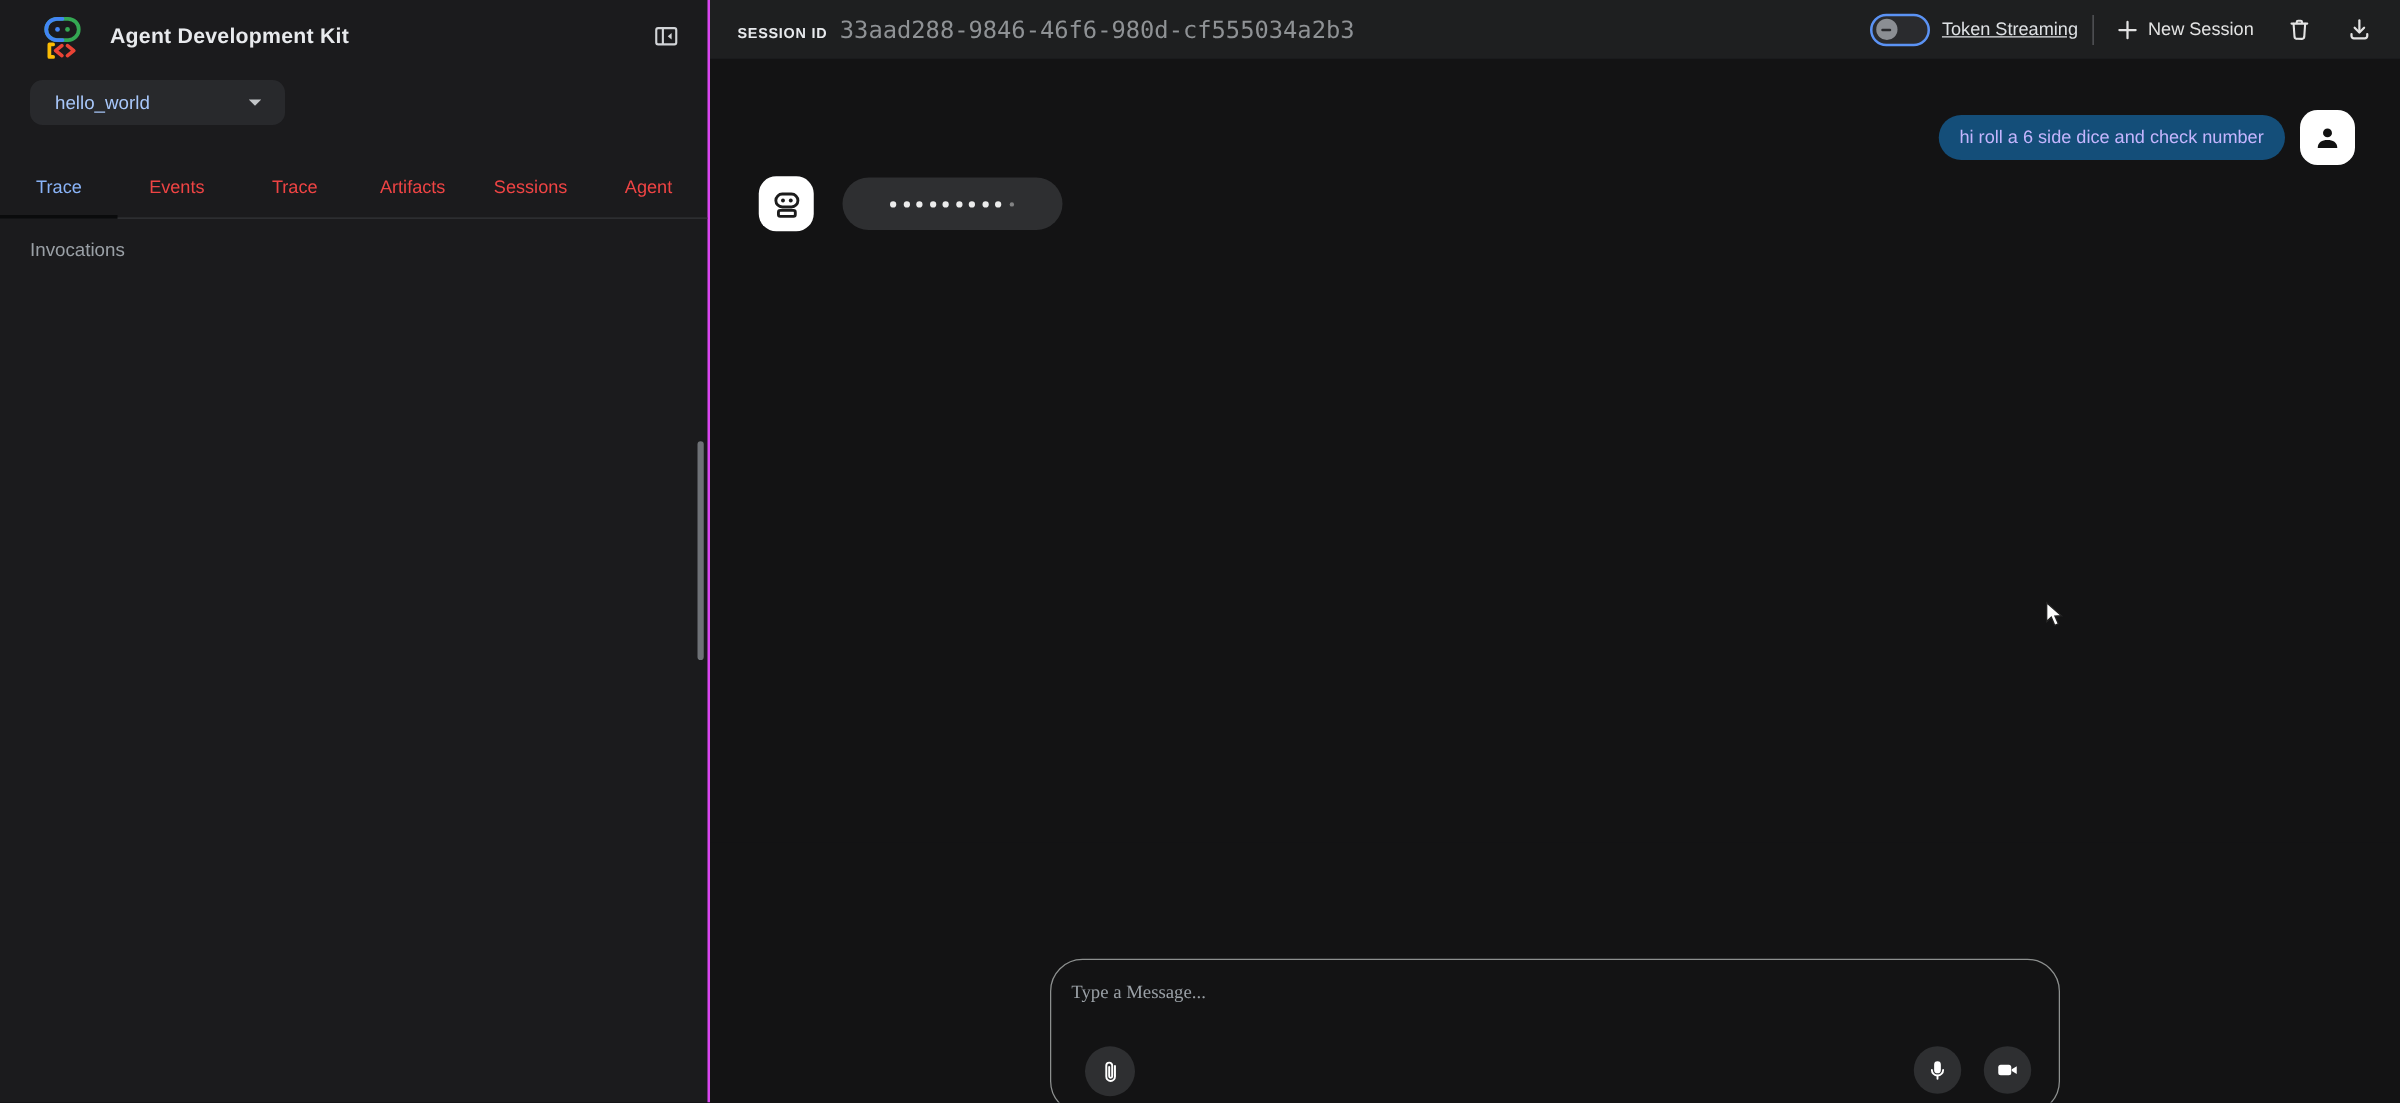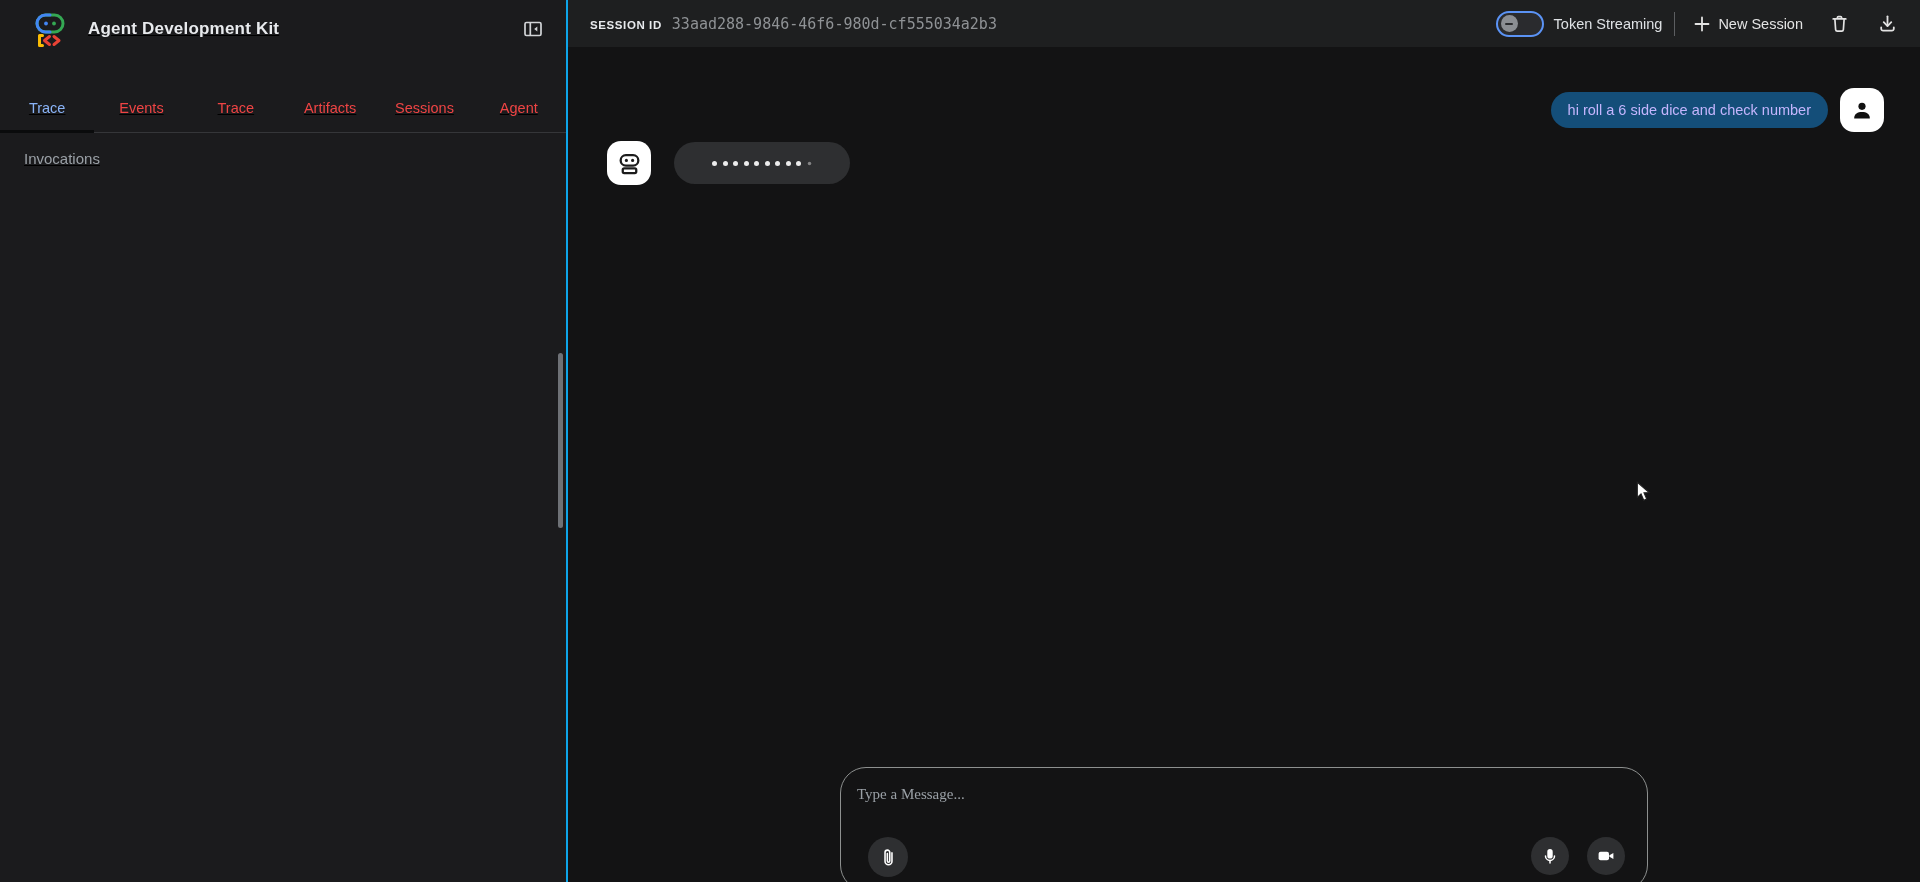--- a/index.html
+++ b/index.html
@@ -9,21 +9,21 @@
     --accent-blue:#8ab4f8;
     --user-bubble:#144e79;
     --sidebar-bg:#1b1b1d;
     --header-bg:#1e1f20;
     --chat-bg:#131314;
   }
   .app { display:flex; width:1920px; height:882px; }
 
   
   .sidebar { position:relative; width:568px; height:882px; background:var(--sidebar-bg);
-    border-right:2px solid #0ea5e9; flex:none;text-decoration:underline; }
+    border-right:2px solid #d946ef; flex:none; }
   .sb-header { display:flex; align-items:center; height:58px; padding:0 16px 0 30px; }
   .sb-logo { width:40px; height:40px; flex:none; }
   .sb-title { margin-left:18px; color:#e8eaed; font-size:17px; font-weight:700; letter-spacing:.2px; flex:1; }
   .panel-btn { width:34px; height:34px; display:flex; align-items:center; justify-content:center;
     background:none; border:none; cursor:pointer; color:#d2d4d7; }
   .agent-select { margin:6px 0 0 24px; width:204px; height:36px; background:#28292c; border-radius:10px;
     display:flex; align-items:center; padding:0 18px 0 20px; cursor:pointer; }
   .agent-select .val { color:#a8c7fa; font-size:15px; flex:1; }
   .tabs { display:flex; margin-top:26px; height:49px; border-bottom:1px solid #353639; }
   .tab { flex:1 1 0; display:flex; align-items:center; justify-content:center; color:#ef4444;
@@ -33,29 +33,29 @@
   .section-label { margin:17px 0 0 24px; color:#9aa0a6; font-size:15px; font-weight:500; }
   .sb-scrollthumb { position:absolute; top:353px; right:3px; width:5px; height:175px;
     background:#6e7176; border-radius:3px; cursor:pointer; }
 
   
   .main { position:relative; flex:1; height:674px; background:var(--chat-bg); }
   .main-header { display:flex; align-items:center; justify-content:space-between; height:47px;
     background:var(--header-bg); padding:0 15px 0 22px; }
   .sess { display:flex; align-items:baseline; gap:10px; }
   .sess-label { color:#e8eaed; font-size:11.5px; font-weight:700; letter-spacing:.6px; }
-  .sess-value { color:#8f9295; font-size:15px; font-family:"DejaVu Sans Mono", monospace; }
+  .sess-value { color:#8f9295; font-size:19px; font-family:"DejaVu Sans Mono", monospace; }
   .hdr-right { display:flex; align-items:center; gap:12px; }
   .toggle-wrap { display:flex; align-items:center; gap:10px; cursor:pointer; }
   .switch { width:48px; height:26px; border:2px solid #5b93f5; border-radius:13px; background:#2a2b2e;
     display:flex; align-items:center; padding:0 3px; }
   .switch .thumb { width:17px; height:17px; border-radius:50%; background:#8b8e93;
     display:flex; align-items:center; justify-content:center; }
   .switch .thumb::after { content:""; width:8px; height:2px; background:#2a2b2e; border-radius:1px; }
-  .toggle-label { color:#dee1e4; font-size:14.5px; }
+  .toggle-label { color:#dee1e4; font-size:14.5px;text-decoration:underline; }
   .vdiv { width:1px; height:24px; background:#5c5e61; }
   .new-session { display:flex; align-items:center; gap:7px; background:none; border:none; cursor:pointer;
     color:#e3e3e3; font-size:14.5px; font-family:inherit; padding:4px 6px; }
   .icon-btn { width:36px; height:36px; display:flex; align-items:center; justify-content:center;
     background:none; border:none; cursor:pointer; color:#e3e3e3; }
 
   
   .chat { position:relative; height:835px; }
   .msg-row { display:flex; align-items:center; }
   .msg-row.user { justify-content:flex-end; padding-right:36px; margin-top:41px; gap:12px; }
@@ -103,20 +103,26 @@
       <div class="sb-title">Agent Development Kit</div>
       <button class="panel-btn">
         <svg width="22" height="22" viewBox="0 0 22 22" fill="none">
           <rect x="3" y="4.5" width="16" height="13" rx="1.5" stroke="currentColor" stroke-width="1.7"></rect>
           <line x1="8.3" y1="4.5" x2="8.3" y2="17.5" stroke="currentColor" stroke-width="1.7"></line>
           <path d="M15.3 8.4 L12.2 11 L15.3 13.6 Z" fill="currentColor"></path>
         </svg>
       </button>
     </div>
 
+    <div class="agent-select">
+      <span class="val">hello_world</span>
+      <svg width="12" height="8" viewBox="0 0 12 8">
+        <path d="M1 1.5 L6 6.5 L11 1.5 Z" fill="#c2c5c8"></path>
+      </svg>
+    </div>
 
     <nav class="tabs">
       <button class="tab active">Trace</button>
       <button class="tab">Events</button>
       <button class="tab">Trace</button>
       <button class="tab">Artifacts</button>
       <button class="tab">Sessions</button>
       <button class="tab">Agent</button>
     </nav>
 

